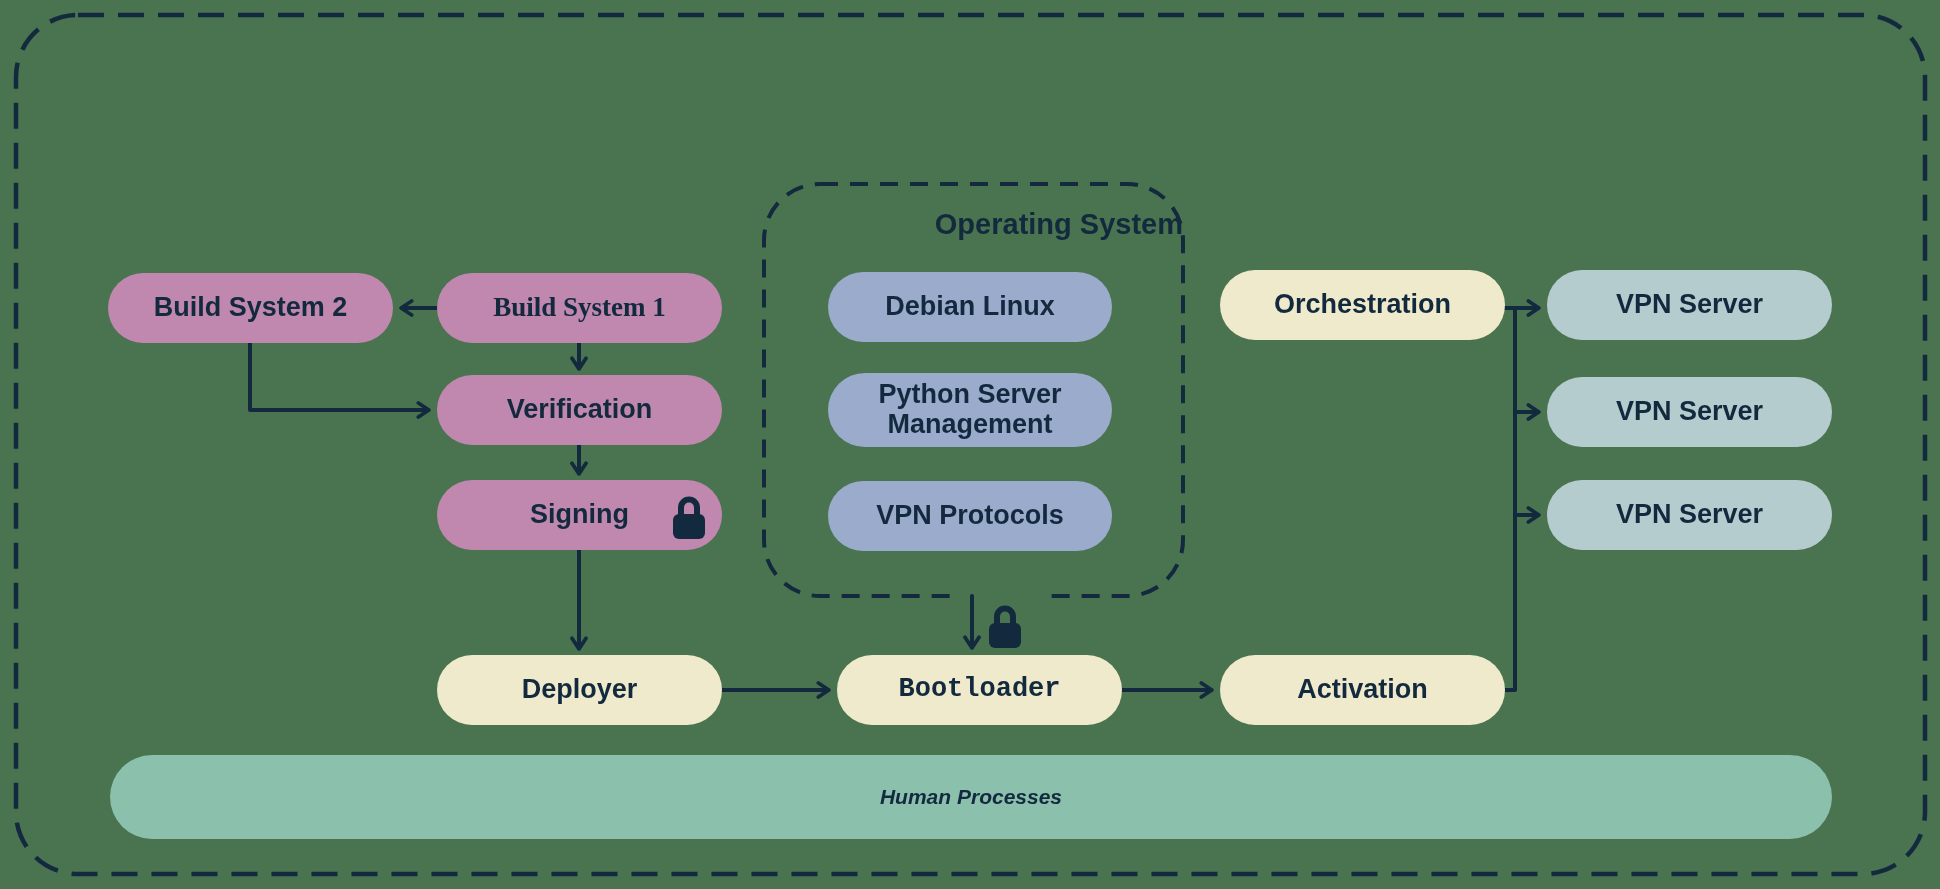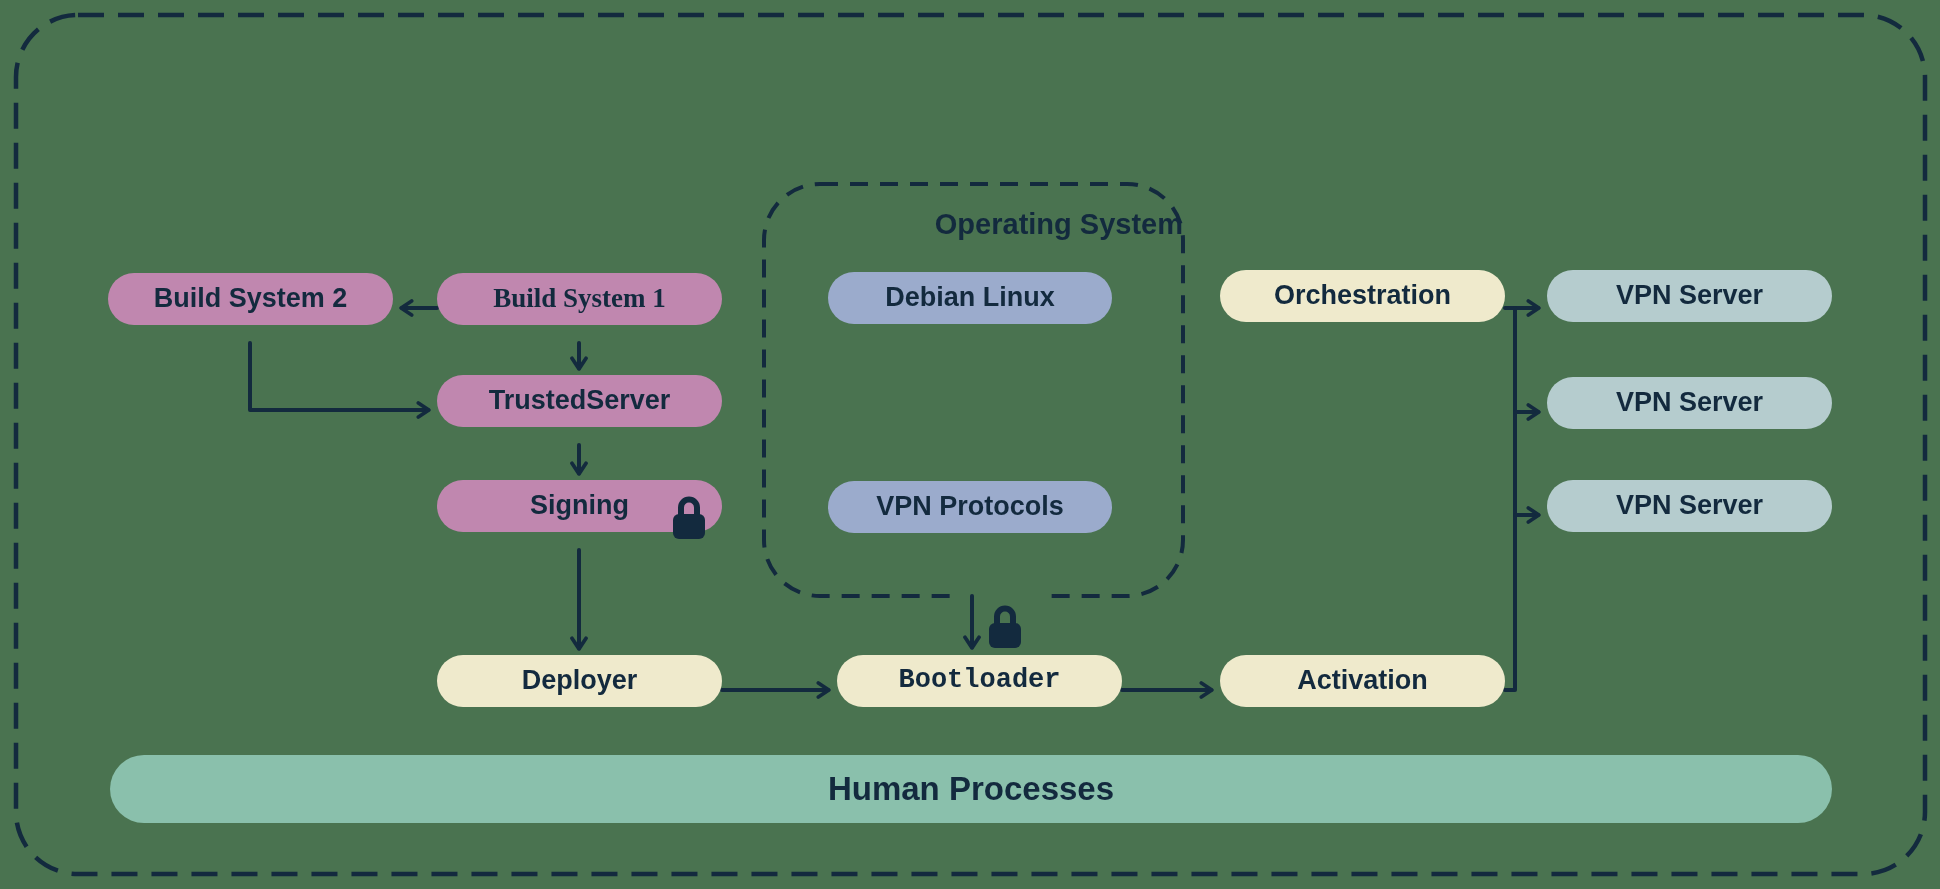--- a/index.html
+++ b/index.html
@@ -27,21 +27,21 @@
     font-weight:700;font-size:54px;letter-spacing:-1px;
     color:var(--navy);z-index:2;
   }
   .os-title{
     position:absolute;left:764px;top:208px;width:419px;
     text-align:right;font-weight:700;font-size:29px;
     color:var(--navy);z-index:2;
   }
   .pill{
     position:absolute;z-index:2;
-    height:52px;border-radius:35px;
+    height:70px;border-radius:35px;
     display:flex;align-items:center;justify-content:center;
     font-weight:700;font-size:27px;line-height:1.1;
     color:var(--navy);text-align:center;
     box-sizing:border-box;padding:0 18px;
   }
   .pink{background:var(--pink);}
   .blue{background:var(--blue);}
   .cream{background:var(--cream);}
   .pale{background:var(--pale);}
   .n-bs2{left:108px;top:273px;width:285px;}
@@ -52,24 +52,24 @@
   .n-deb{left:828px;top:272px;width:284px;}
   .n-psm{left:828px;top:373px;width:284px;height:74px;border-radius:37px;}
   .n-vpr{left:828px;top:481px;width:284px;}
   .n-boot{left:837px;top:655px;width:285px;font-family:Liberation Mono, monospace;}
   .n-orc{left:1220px;top:270px;width:285px;}
   .n-act{left:1220px;top:655px;width:285px;}
   .n-vs1{left:1547px;top:270px;width:285px;}
   .n-vs2{left:1547px;top:377px;width:285px;}
   .n-vs3{left:1547px;top:480px;width:285px;}
   .bar{
-    position:absolute;left:110px;top:755px;width:1722px;height:68px;
+    position:absolute;left:110px;top:755px;width:1722px;height:84px;
     background:var(--bar);border-radius:42px;z-index:2;
     display:flex;align-items:center;justify-content:center;
-    font-weight:700;font-size:33px;color:var(--navy);
+    font-weight:700;font-size:21px;color:var(--navy);font-style:italic;
   }
   .lock{position:absolute;z-index:3;width:38px;height:46px;}
   .lock-signing{left:670px;top:494px;}
   .lock-os{left:986px;top:603px;}
 </style>
 </head>
 <body>
 
 <div class="canvas">
 
@@ -117,31 +117,34 @@
 
   <div class="os-title">Operating System</div>
 
   <div class="pill pink n-bs2">
     <span>Build System 2</span>
   </div>
   <div class="pill pink n-bs1">
     <span>Build System 1</span>
   </div>
   <div class="pill pink n-ver">
-    <span>TrustedServer</span>
+    <span>Verification</span>
   </div>
   <div class="pill pink n-sig">
     <span>Signing</span>
   </div>
   <div class="pill cream n-dep">
     <span>Deployer</span>
   </div>
 
   <div class="pill blue n-deb">
     <span>Debian Linux</span>
+  </div>
+  <div class="pill blue n-psm">
+    <span>Python Server Management</span>
   </div>
   <div class="pill blue n-vpr">
     <span>VPN Protocols</span>
   </div>
   <div class="pill cream n-boot">
     <span>Bootloader</span>
   </div>
 
   <div class="pill cream n-orc">
     <span>Orchestration</span>

